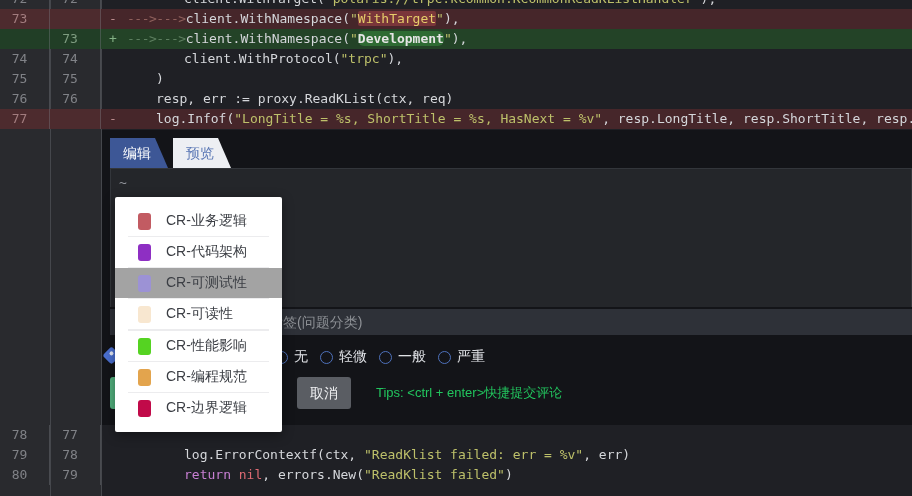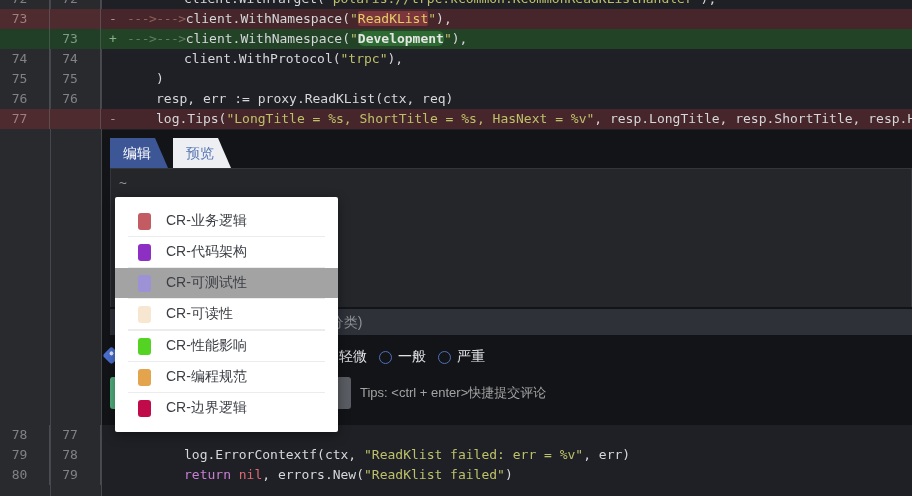--- a/index.html
+++ b/index.html
@@ -49,24 +49,24 @@
   .tag-icon{position:absolute;left:3px;top:6px;width:13px;height:13px;background:#4a6fd0;border-radius:3px;transform:rotate(45deg);}
   .tag-icon:after{content:"";position:absolute;left:3px;top:3px;width:4px;height:4px;border-radius:50%;background:#e8ecf8;}
   .radios{position:absolute;left:173px;top:0;display:flex;gap:12px;align-items:center;height:28px;}
   .radio{display:flex;align-items:center;cursor:pointer;text-align:center;}
   .radio .circ{width:13px;height:13px;border:1px solid #4e71bb;border-radius:50%;box-sizing:border-box;background:transparent;}
   .radio .rlabel{margin-left:6px;color:#e0e2e6;font-size:14px;}
   .btn-row{display:flex;align-items:center;margin:6px 0 0 8px;height:32px;}
   .btn{height:32px;line-height:32px;border-radius:3px;font-size:14px;text-align:center;cursor:pointer;}
   .btn-submit{width:78px;background:#52b17e;color:#fff;}
   .btn-cancel{margin-left:109px;padding:0 13px;background:#5a5d63;color:#f0f1f3;}
-  .tips{margin-left:9px;color:#a3a3a3;font-size:13px;}
-
-  
-  #dropdown{position:absolute;left:115px;top:197px;width:223px;z-index:30;background:#fff;
+  .tips{margin-left:25px;color:#22c55e;font-size:13px;}
+
+  
+  #dropdown{position:absolute;left:115px;top:197px;width:167px;z-index:30;background:#fff;
             border-radius:2px;box-shadow:0 3px 12px rgba(0,0,0,.4);padding:9px 0;box-sizing:border-box;}
   .dd-item{display:flex;align-items:center;height:30px;padding:0 13px 0 23px;cursor:pointer;}
   .dd-item.hl{background:#a3a3a3;}
   .dd-sw{width:13px;height:17px;border-radius:3px;margin-right:15px;flex:none;}
   .dd-label{color:#3b3e44;font-size:14px;white-space:nowrap;}
   .dd-div{height:1px;background:#ececee;margin:0 13px;}
 </style>
 </head>
 <body>
 
@@ -79,21 +79,21 @@
       <div class="clip-wrap">
         <div class="drow">
           <div class="gut">72</div>
           <div class="gut">72</div>
           <div class="codecell"><span class="codeline" style="padding-left: 83px;"><span class="seg-p">client.WithTarget(</span><span class="seg-s">"polaris://trpc.kcommon.KCommonReadKListHandler"</span><span class="seg-p">),</span></span></div>
         </div>
       </div>
       <div class="drow removed">
         <div class="gut">73</div>
         <div class="gut"></div>
-        <div class="codecell"><span class="mk">-</span><span class="codeline" style="padding-left: 26px;"><span class="ws-rm">---&gt;---&gt;</span><span class="seg-p">client.WithNamespace(</span><span class="seg-s">"</span><span class="seg-s hl-rm">ReadKList</span><span class="seg-s">"</span><span class="seg-p">),</span></span></div>
+        <div class="codecell"><span class="mk">-</span><span class="codeline" style="padding-left: 26px;"><span class="ws-rm">---&gt;---&gt;</span><span class="seg-p">client.WithNamespace(</span><span class="seg-s">"</span><span class="seg-s hl-rm">WithTarget</span><span class="seg-s">"</span><span class="seg-p">),</span></span></div>
       </div>
       <div class="drow added">
         <div class="gut"></div>
         <div class="gut">73</div>
         <div class="codecell"><span class="mk">+</span><span class="codeline" style="padding-left: 26px;"><span class="ws-add">---&gt;---&gt;</span><span class="seg-p">client.WithNamespace(</span><span class="seg-s">"</span><span class="seg-s hl-add">Development</span><span class="seg-s">"</span><span class="seg-p">),</span></span></div>
       </div>
       <div class="drow">
         <div class="gut">74</div>
         <div class="gut">74</div>
         <div class="codecell"><span class="codeline" style="padding-left: 83px;"><span class="seg-p">client.WithProtocol(</span><span class="seg-s">"trpc"</span><span class="seg-p">),</span></span></div>
@@ -104,21 +104,21 @@
         <div class="codecell"><span class="codeline" style="padding-left: 55px;"><span class="seg-p">)</span></span></div>
       </div>
       <div class="drow">
         <div class="gut">76</div>
         <div class="gut">76</div>
         <div class="codecell"><span class="codeline" style="padding-left: 55px;"><span class="seg-p">resp, err := proxy.ReadKList(ctx, req)</span></span></div>
       </div>
       <div class="drow removed">
         <div class="gut">77</div>
         <div class="gut"></div>
-        <div class="codecell"><span class="mk">-</span><span class="codeline" style="padding-left: 55px;"><span class="seg-p">log.Tips(</span><span class="seg-s">"LongTitle = %s, ShortTitle = %s, HasNext = %v"</span><span class="seg-p">, resp.LongTitle, resp.ShortTitle, resp.HasNext)</span></span></div>
+        <div class="codecell"><span class="mk">-</span><span class="codeline" style="padding-left: 55px;"><span class="seg-p">log.Infof(</span><span class="seg-s">"LongTitle = %s, ShortTitle = %s, HasNext = %v"</span><span class="seg-p">, resp.LongTitle, resp.ShortTitle, resp.HasNext)</span></span></div>
       </div>
     </div>
   <div id="bottom-rows" class="rows">
       <div class="drow">
         <div class="gut">78</div>
         <div class="gut">77</div>
         <div class="codecell"><span class="codeline" style="padding-left: 55px;"></span></div>
       </div>
       <div class="drow">
         <div class="gut">79</div>

